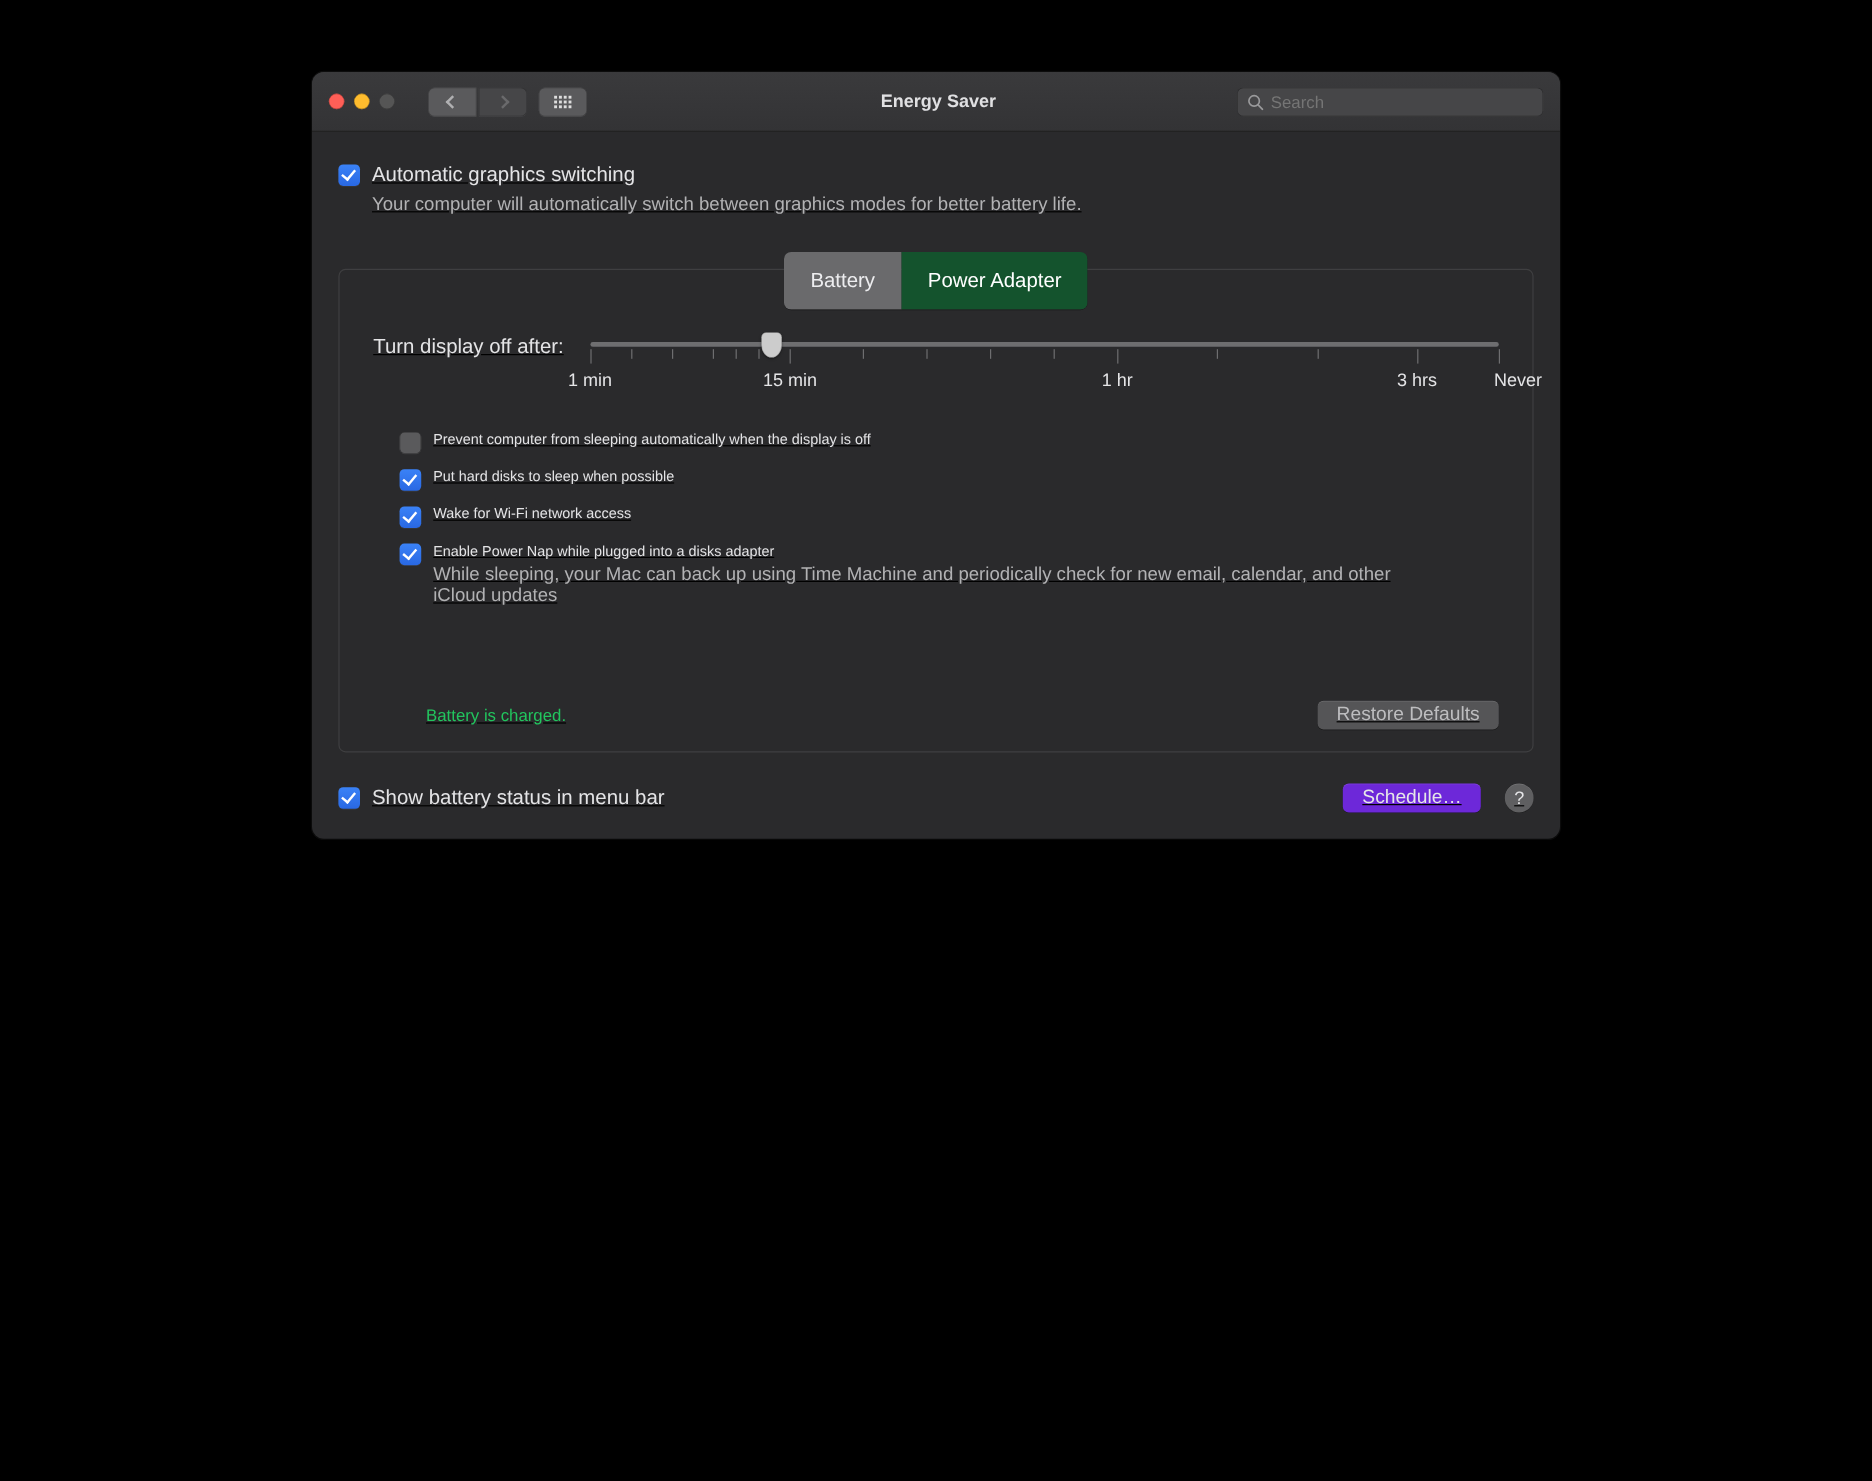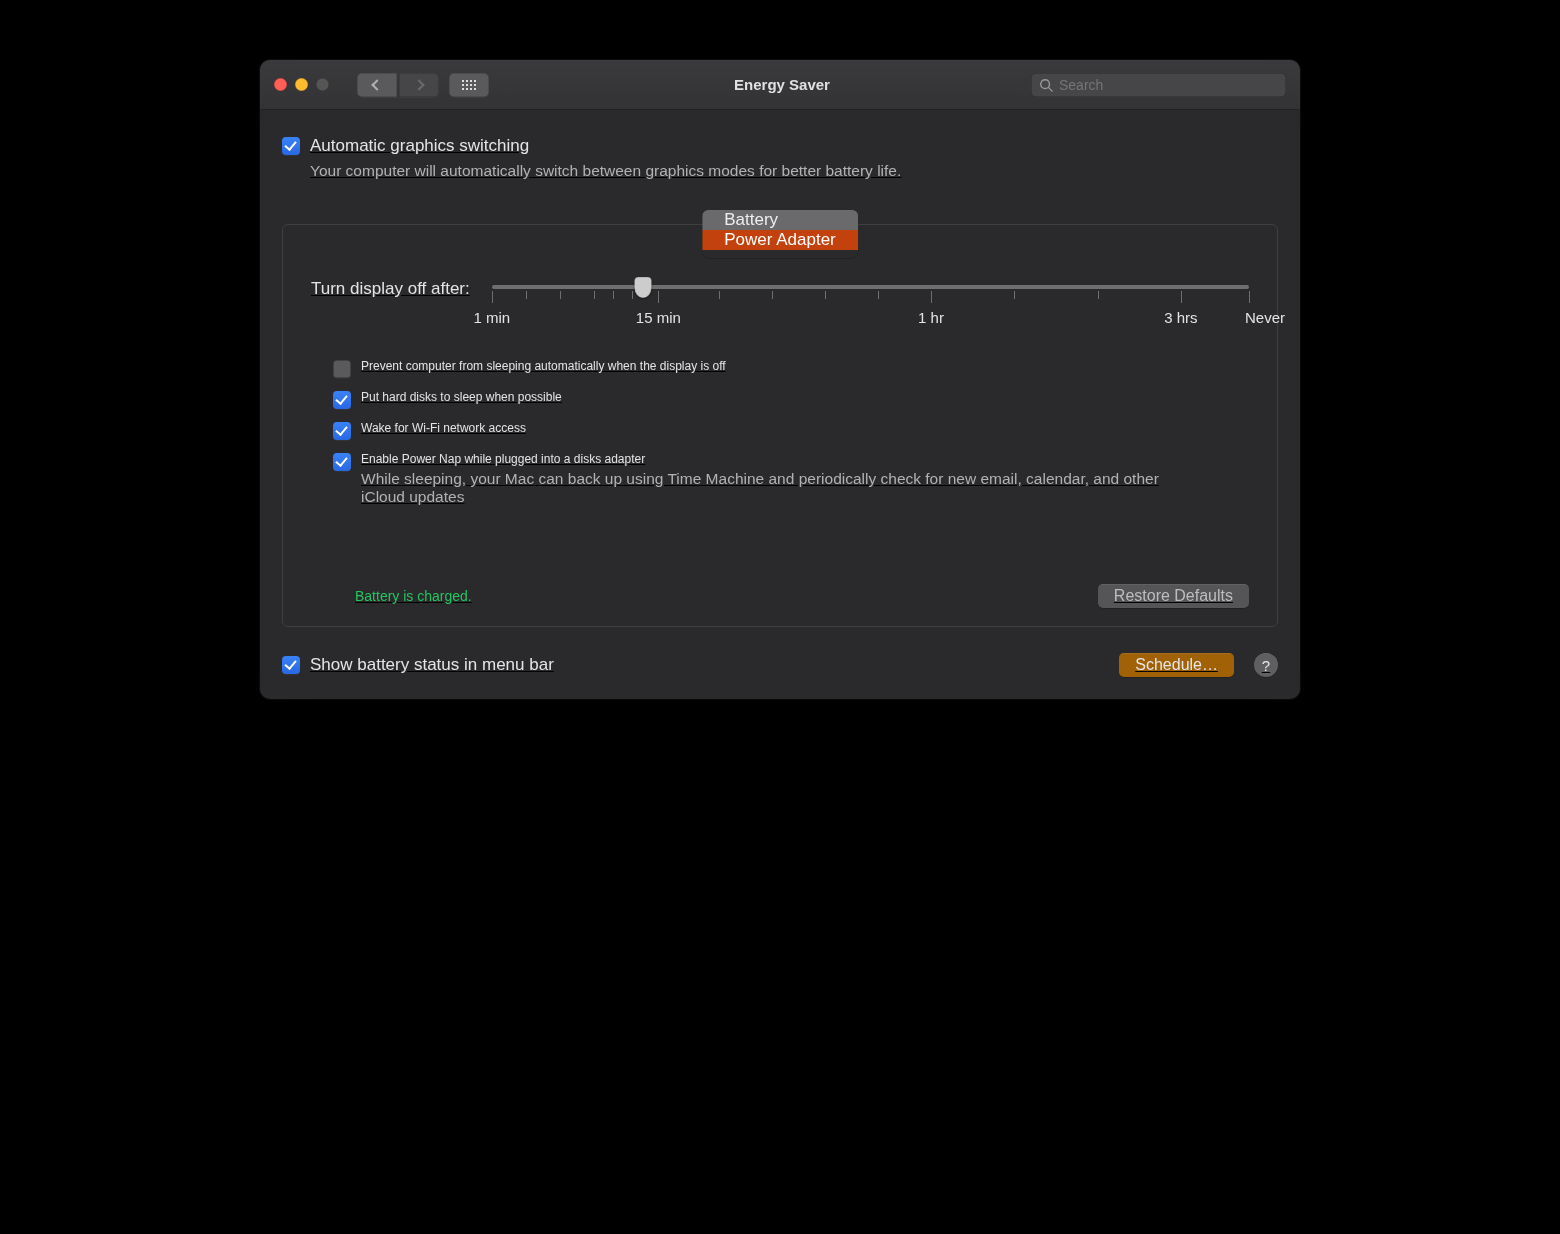--- a/index.html
+++ b/index.html
@@ -89,25 +89,24 @@
     .lbl { color:#e4e4e6; font-size:17px; }
     .sub { color:#b2b2b4; font-size:15.5px; margin-top:6px;}
     .panel {
       border:1px solid #3f3f41; border-radius:6px;
       margin-top:44px; position:relative; padding: 54px 28px 18px;
     }
     .segmented{
       position:absolute; top:-15px; left:50%; transform:translateX(-50%);
       display:flex; height:48px; border-radius:6px; overflow:hidden;
       box-shadow: 0 .5px 0 rgba(0,0,0,.4);
-      flex-direction: column;
     }
     .seg{padding:0 22px; display:flex; align-items:center; font-size:17px;}
     .seg.inactive{background:#6a6a6c; color:#ededef;}
-    .seg.active{background:#c2410c; color:#fff;}
+    .seg.active{background:#14532d; color:#fff;}
     .slider-row{display:flex; align-items:flex-start; gap:22px;}
     .slider-label{color:#e4e4e6; font-size:17px; white-space:nowrap; padding-top:0;}
     .slider-wrap{flex:1; padding-top:6px;}
     .track{height:4px; background:#6e6e70; border-radius:2px; position:relative;}
     .knob{
       position:absolute; top:-8px; width:17px; height:21px;
       background:#ccc; transform:translateX(-50%);
       border-radius:4px 4px 50% 50%;
       box-shadow: 0 1px 2px rgba(0,0,0,.5), inset 0 0 0 .5px rgba(0,0,0,.2);
     }
@@ -119,21 +118,21 @@
     .tick-labels span{position:absolute; transform:translateX(-50%); white-space:nowrap;}
     .options{margin-top:30px; padding-left:22px; display:flex; flex-direction:column; gap:12px;}
     .opt-text{color:#e4e4e6; font-size:12px;}
     .opt-sub{color:#b2b2b4; font-size:15.5px; margin-top:4px; max-width:800px;}
     .panel-footer{
       display:flex; align-items:center; justify-content:space-between;
       margin-top:78px; padding-left:44px;
     }
     .battery-status{color:#22c55e; font-size:14px;}
     .btn{
-      background:#a16207; color:#e6e6e8; font-size:16px;
+      background:#6d28d9; color:#e6e6e8; font-size:16px;
       padding:3px 16px; border-radius:5px; border:none;
       box-shadow: 0 .5px 0 rgba(0,0,0,.4), inset 0 .5px 0 rgba(255,255,255,.15);
     }
     .btn.dim{color:#bdbdbf; background:#555557;}
     .bottom{
       display:flex; align-items:center; justify-content:space-between;
       margin-top:26px;
     }
     .bottom-right{display:flex; align-items:center; gap:20px;}
     .help{

